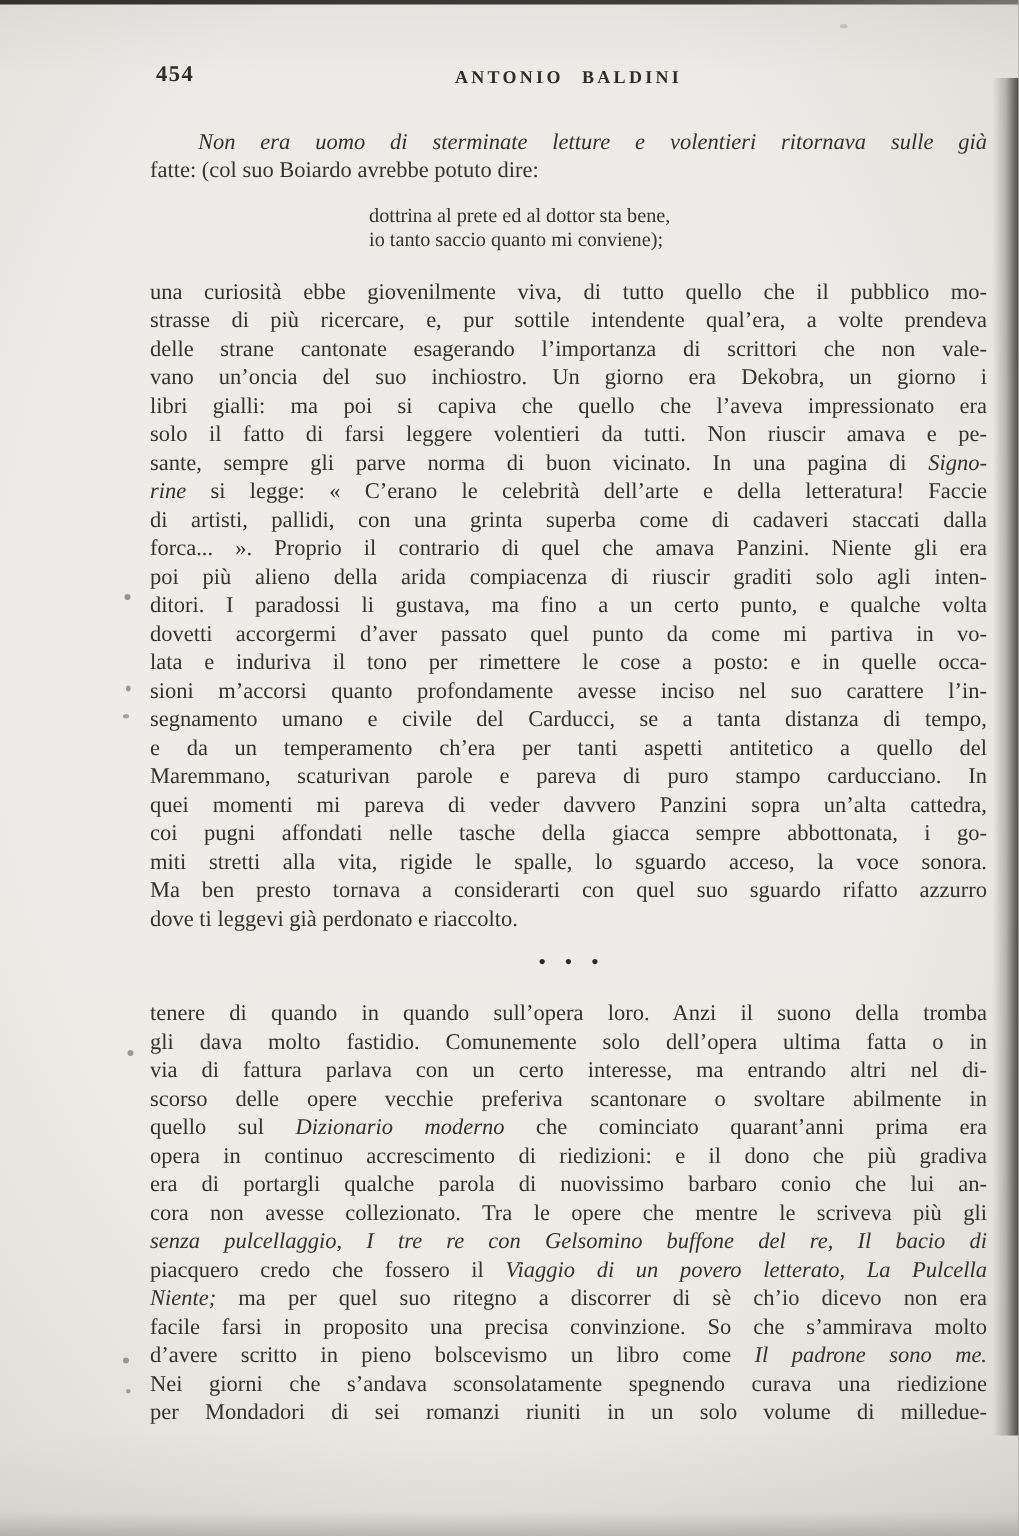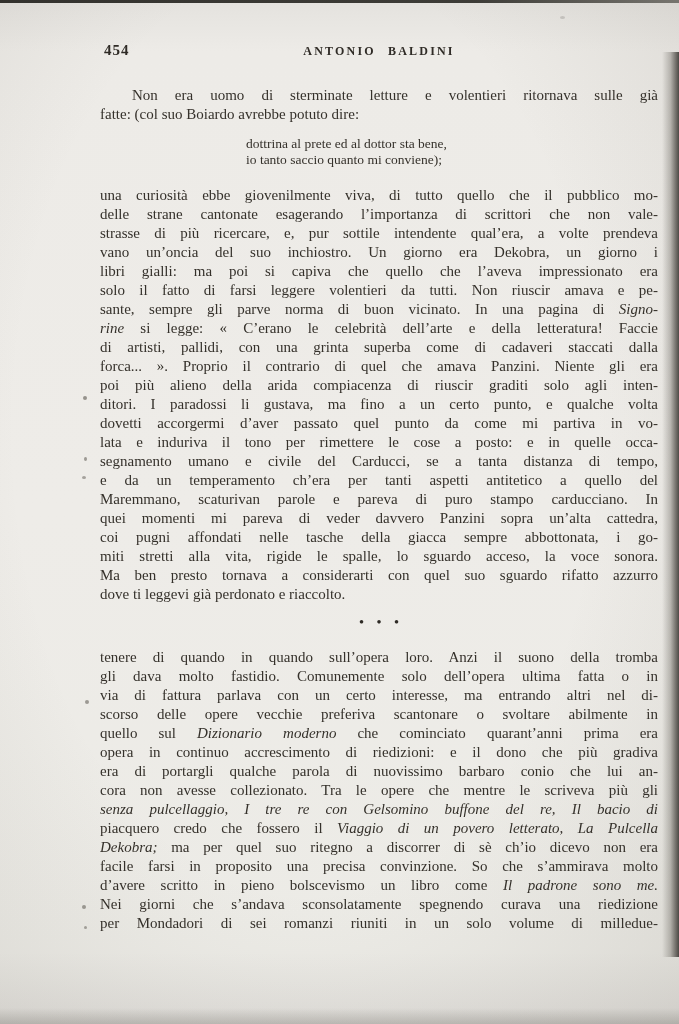--- a/index.html
+++ b/index.html
@@ -44,21 +44,21 @@
 
   .text-col{
     position:absolute;left:100px;top:86px;width:558px;
     font-size:15px;line-height:19px;
   }
   .para .line{
     text-align:justify;text-align-last:justify;
     height:19px;max-height:19px;overflow:hidden;
   }
   .para .line.short{text-align-last:left;}
-  .line.indent{text-indent:32px;}
+  .line.indent{text-indent:32px;font-style:italic;}
   .it{font-style:italic;}
 
   .verse{margin:12px 0 18px 0;padding-left:146px;}
   .verse .line{
     font-size:13.5px;line-height:16px;height:16px;
     text-align:center;text-align-last:left;
   }
 
   .separator{
     margin:8px 0 18px 0;height:18px;
@@ -92,33 +92,34 @@
       <div class="para">
         <div class="line indent"><span>Non era uomo di sterminate letture e volentieri ritornava sulle già</span></div>
         <div class="line short"><span>fatte: (col suo Boiardo avrebbe potuto dire:</span></div>
       </div>
       <div class="verse">
         <div class="line"><span>dottrina al prete ed al dottor sta bene,</span></div>
         <div class="line"><span>io tanto saccio quanto mi conviene);</span></div>
       </div>
       <div class="para">
         <div class="line"><span>una curiosità ebbe giovenilmente viva, di tutto quello che il pubblico mo-</span></div>
+        <div class="line"><span>strasse di più ricercare, e, pur sottile intendente qual’era, a volte prendeva</span></div>
         <div class="line"><span>delle strane cantonate esagerando l’importanza di scrittori che non vale-</span></div>
-        <div class="line"><span>strasse di più ricercare, e, pur sottile intendente qual’era, a volte prendeva</span></div>
         <div class="line"><span>vano un’oncia del suo inchiostro. Un giorno era Dekobra, un giorno i</span></div>
         <div class="line"><span>libri gialli: ma poi si capiva che quello che l’aveva impressionato era</span></div>
         <div class="line"><span>solo il fatto di farsi leggere volentieri da tutti. Non riuscir amava e pe-</span></div>
         <div class="line"><span>sante, sempre gli parve norma di buon vicinato. In una pagina di </span><span class="it">Signo-</span></div>
         <div class="line"><span class="it">rine</span><span> si legge: « C’erano le celebrità dell’arte e della letteratura! Faccie</span></div>
         <div class="line"><span>di artisti, pallidi, con una grinta superba come di cadaveri staccati dalla</span></div>
         <div class="line"><span>forca... ». Proprio il contrario di quel che amava Panzini. Niente gli era</span></div>
         <div class="line"><span>poi più alieno della arida compiacenza di riuscir graditi solo agli inten-</span></div>
         <div class="line"><span>ditori. I paradossi li gustava, ma fino a un certo punto, e qualche volta</span></div>
         <div class="line"><span>dovetti accorgermi d’aver passato quel punto da come mi partiva in vo-</span></div>
         <div class="line"><span>lata e induriva il tono per rimettere le cose a posto: e in quelle occa-</span></div>
+        <div class="line"><span>sioni m’accorsi quanto profondamente avesse inciso nel suo carattere l’in-</span></div>
         <div class="line"><span>segnamento umano e civile del Carducci, se a tanta distanza di tempo,</span></div>
         <div class="line"><span>e da un temperamento ch’era per tanti aspetti antitetico a quello del</span></div>
         <div class="line"><span>Maremmano, scaturivan parole e pareva di puro stampo carducciano. In</span></div>
         <div class="line"><span>quei momenti mi pareva di veder davvero Panzini sopra un’alta cattedra,</span></div>
         <div class="line"><span>coi pugni affondati nelle tasche della giacca sempre abbottonata, i go-</span></div>
         <div class="line"><span>miti stretti alla vita, rigide le spalle, lo sguardo acceso, la voce sonora.</span></div>
         <div class="line"><span>Ma ben presto tornava a considerarti con quel suo sguardo rifatto azzurro</span></div>
         <div class="line short"><span>dove ti leggevi già perdonato e riaccolto.</span></div>
       </div>
       <div class="separator">
@@ -130,20 +131,20 @@
         <div class="line"><span>tenere di quando in quando sull’opera loro. Anzi il suono della tromba</span></div>
         <div class="line"><span>gli dava molto fastidio. Comunemente solo dell’opera ultima fatta o in</span></div>
         <div class="line"><span>via di fattura parlava con un certo interesse, ma entrando altri nel di-</span></div>
         <div class="line"><span>scorso delle opere vecchie preferiva scantonare o svoltare abilmente in</span></div>
         <div class="line"><span>quello sul </span><span class="it">Dizionario moderno</span><span> che cominciato quarant’anni prima era</span></div>
         <div class="line"><span>opera in continuo accrescimento di riedizioni: e il dono che più gradiva</span></div>
         <div class="line"><span>era di portargli qualche parola di nuovissimo barbaro conio che lui an-</span></div>
         <div class="line"><span>cora non avesse collezionato. Tra le opere che mentre le scriveva più gli</span></div>
         <div class="line"><span class="it">senza pulcellaggio, I tre re con Gelsomino buffone del re, Il bacio di</span></div>
         <div class="line"><span>piacquero credo che fossero il </span><span class="it">Viaggio di un povero letterato, La Pulcella</span></div>
-        <div class="line"><span class="it">Dekobra;</span><span> ma per quel suo ritegno a discorrer di sè ch’io dicevo non era</span></div>
+        <div class="line"><span class="it">Niente;</span><span> ma per quel suo ritegno a discorrer di sè ch’io dicevo non era</span></div>
         <div class="line"><span>facile farsi in proposito una precisa convinzione. So che s’ammirava molto</span></div>
         <div class="line"><span>d’avere scritto in pieno bolscevismo un libro come </span><span class="it">Il padrone sono me.</span></div>
         <div class="line"><span>Nei giorni che s’andava sconsolatamente spegnendo curava una riedizione</span></div>
         <div class="line"><span>per Mondadori di sei romanzi riuniti in un solo volume di milledue-</span></div>
       </div>
     </div>
 </div>
 
 </body></html>

